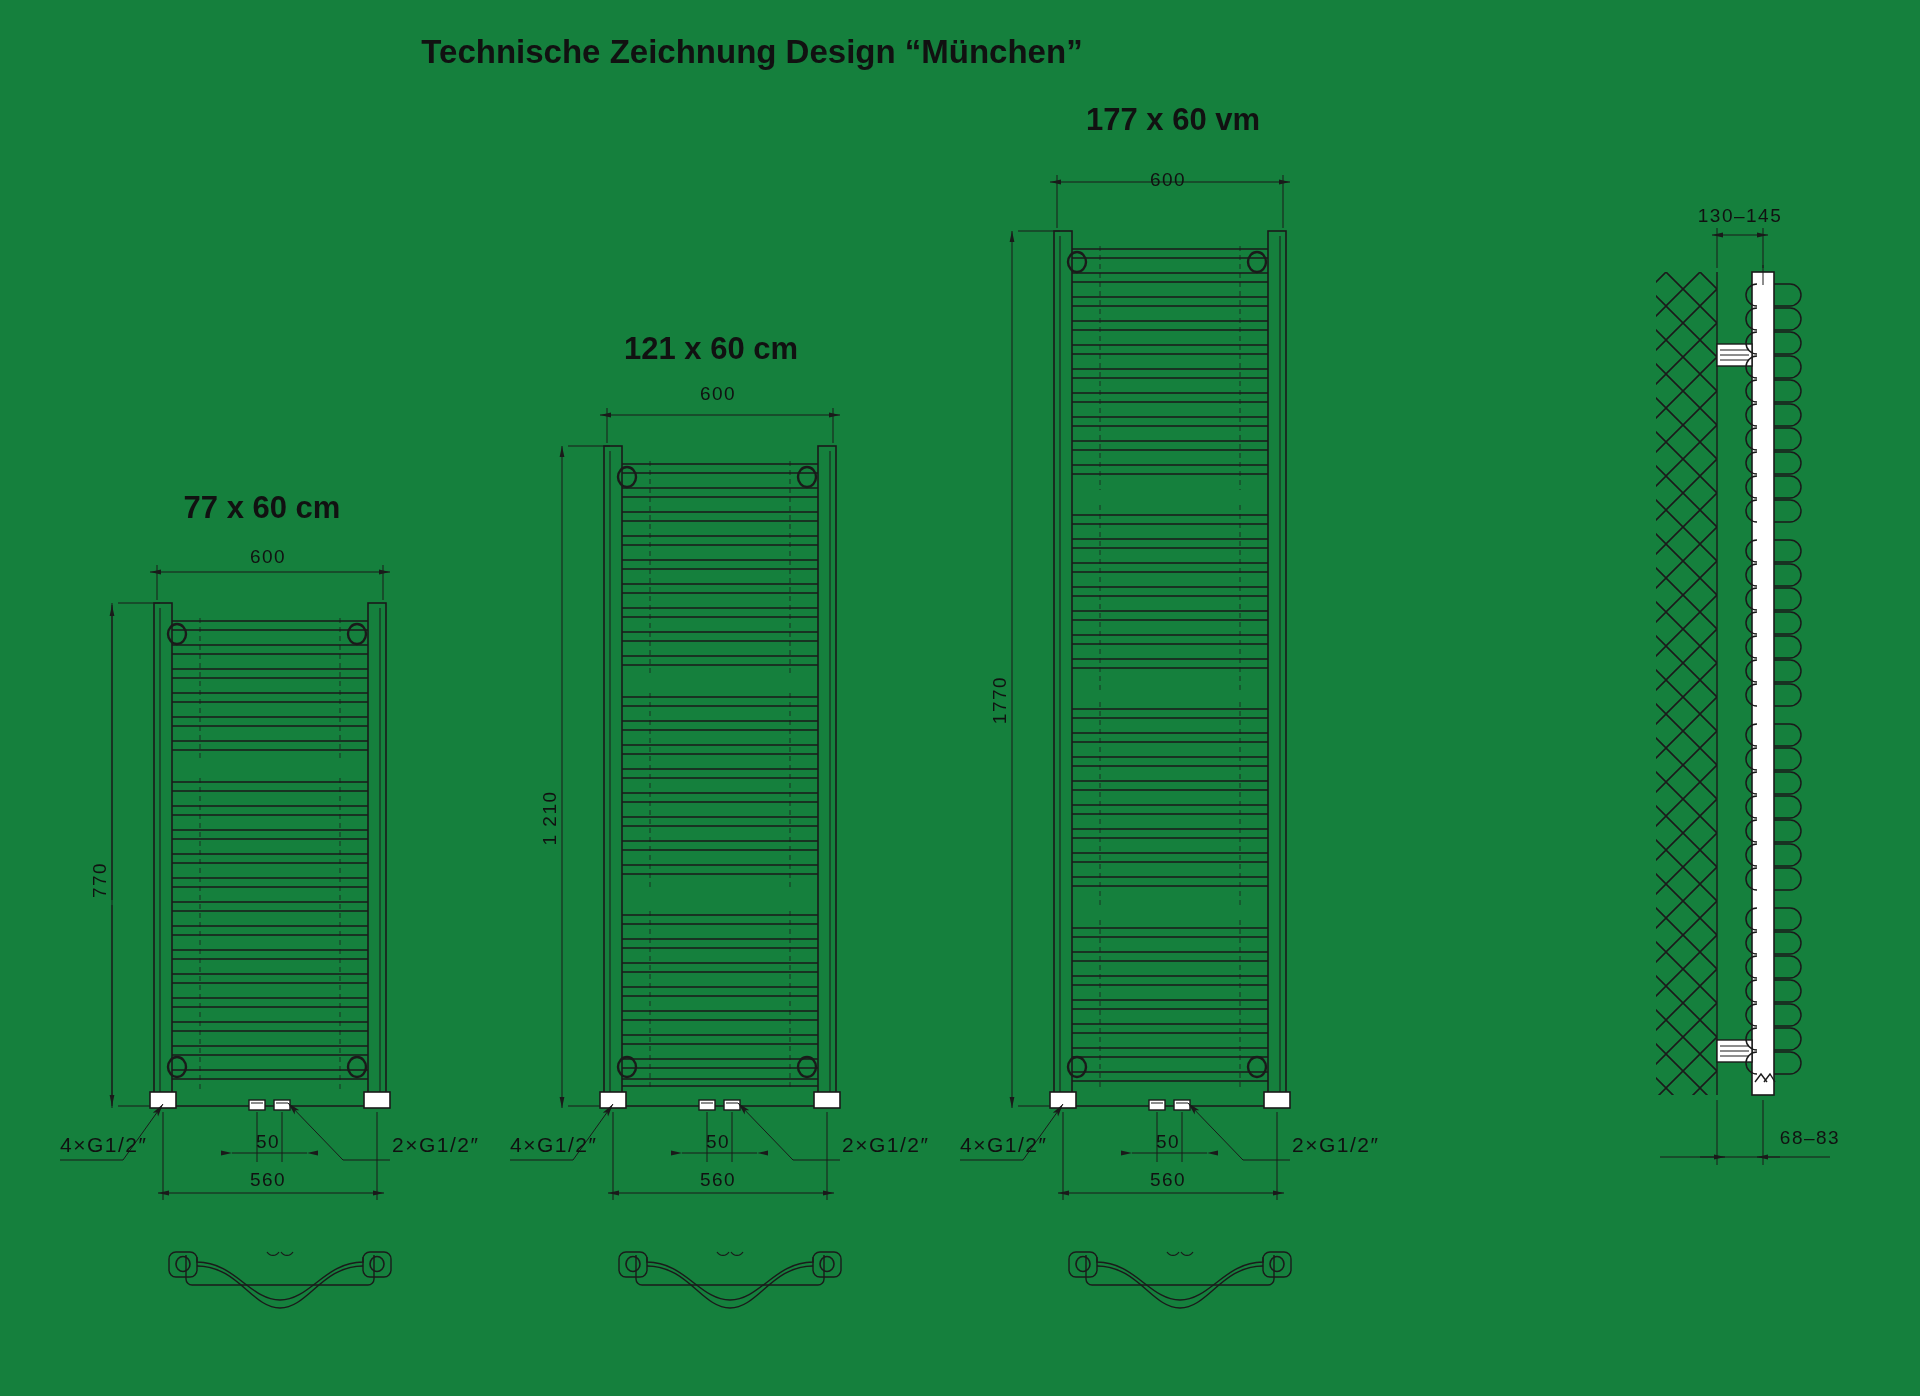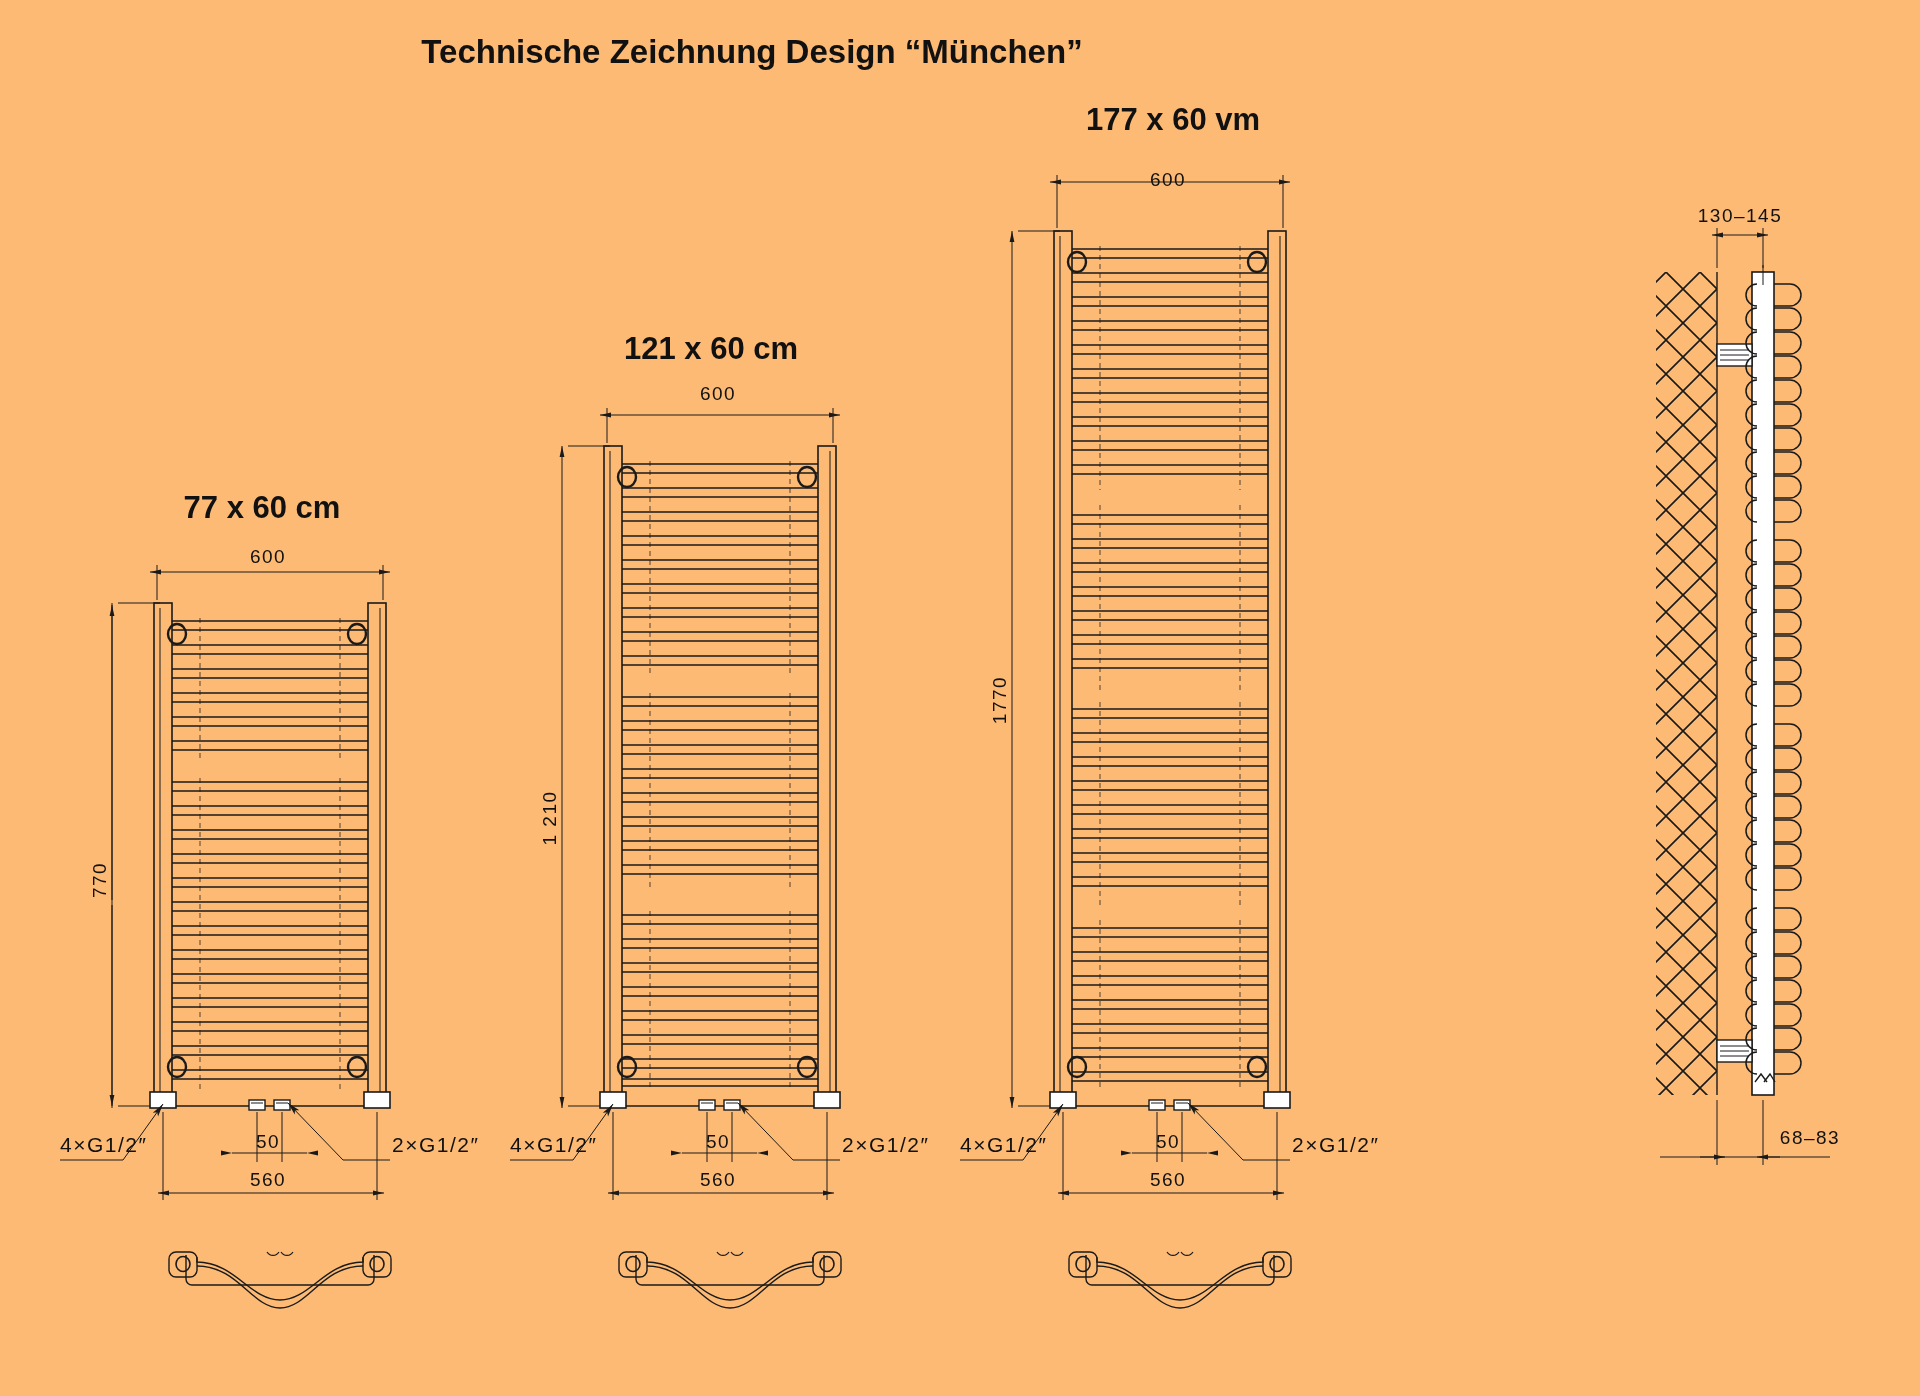--- a/index.html
+++ b/index.html
@@ -8,21 +8,21 @@
     background: #ffffff;
   }
   body {
     font-family: "Liberation Sans", sans-serif;
     color: #111111;
   }
   #page {
     position: relative;
     width: 1920px;
     height: 1396px;
-    background: #fdba74;
+    background: #15803d;
     overflow: hidden;
   }
   #page > svg {
     position: absolute;
     left: 0;
     top: 0;
   }
 </style>
 </head>
 <body>

